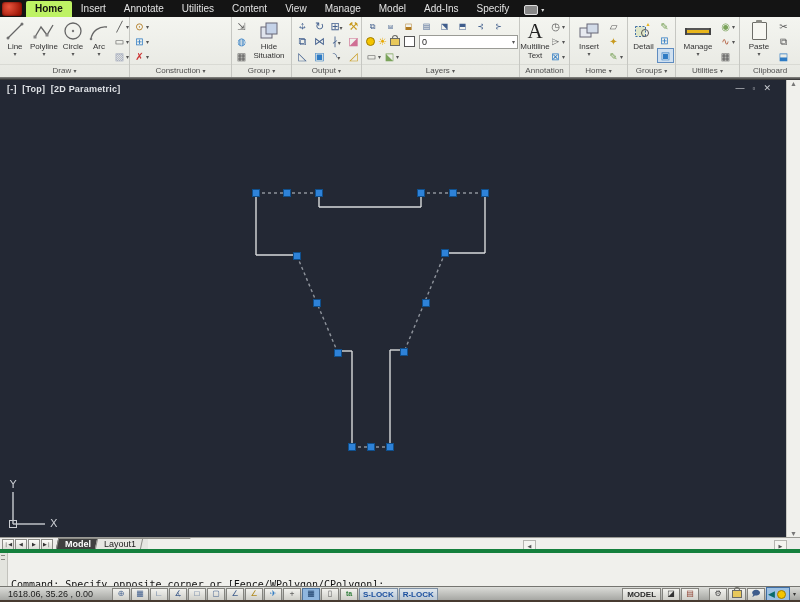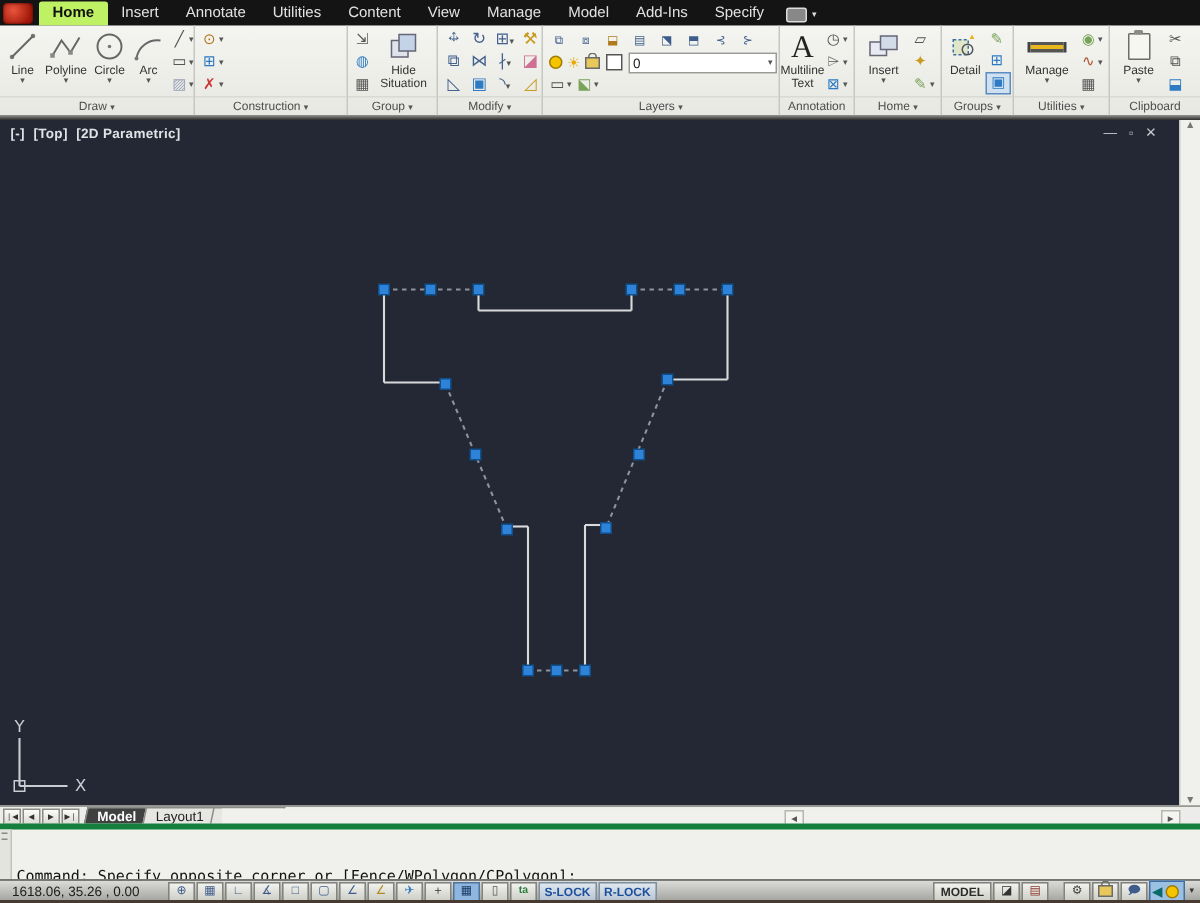--- a/index.html
+++ b/index.html
@@ -226,21 +226,21 @@
       <span class="cell gold"><span>⚒</span></span>
       <span class="cell"><span>⧉</span></span>
       <span class="cell"><span>⋈</span></span>
       <span class="cell"><span>∤</span><span class="caret">▾</span></span>
       <span class="cell pink"><span>◪</span></span>
       <span class="cell"><span>◺</span></span>
       <span class="cell blue"><span>▣</span></span>
       <span class="cell"><span>◝</span><span class="caret">▾</span></span>
       <span class="cell gold"><span>◿</span></span>
     </div>
-    <div class="pfoot"><span>Modify</span> <span class="caret">▾</span></div>
+    <div class="pfoot"><span>Output</span> <span class="caret">▾</span></div>
   </div>
 
   <div class="panel" style="width:158px">
     <div class="lrow">
       <span class="tgl" style="border:none;background:none;width:17px">⧉</span>
       <span class="tgl" style="border:none;background:none;width:17px">⧈</span>
       <span class="tgl" style="border:none;background:none;width:17px;color:#b07a20">⬓</span>
       <span class="tgl" style="border:none;background:none;width:17px">▤</span>
       <span class="tgl" style="border:none;background:none;width:17px">⬔</span>
       <span class="tgl" style="border:none;background:none;width:17px">⬒</span>

